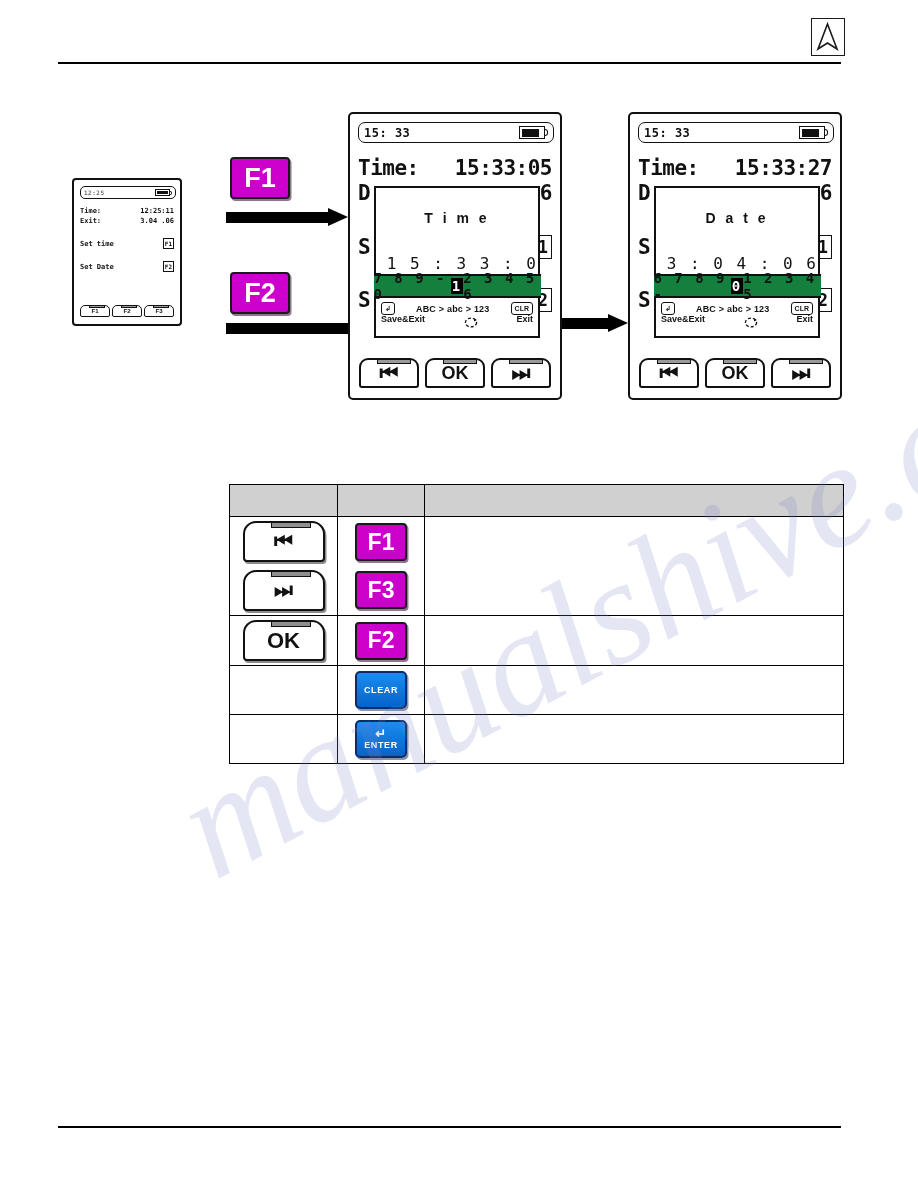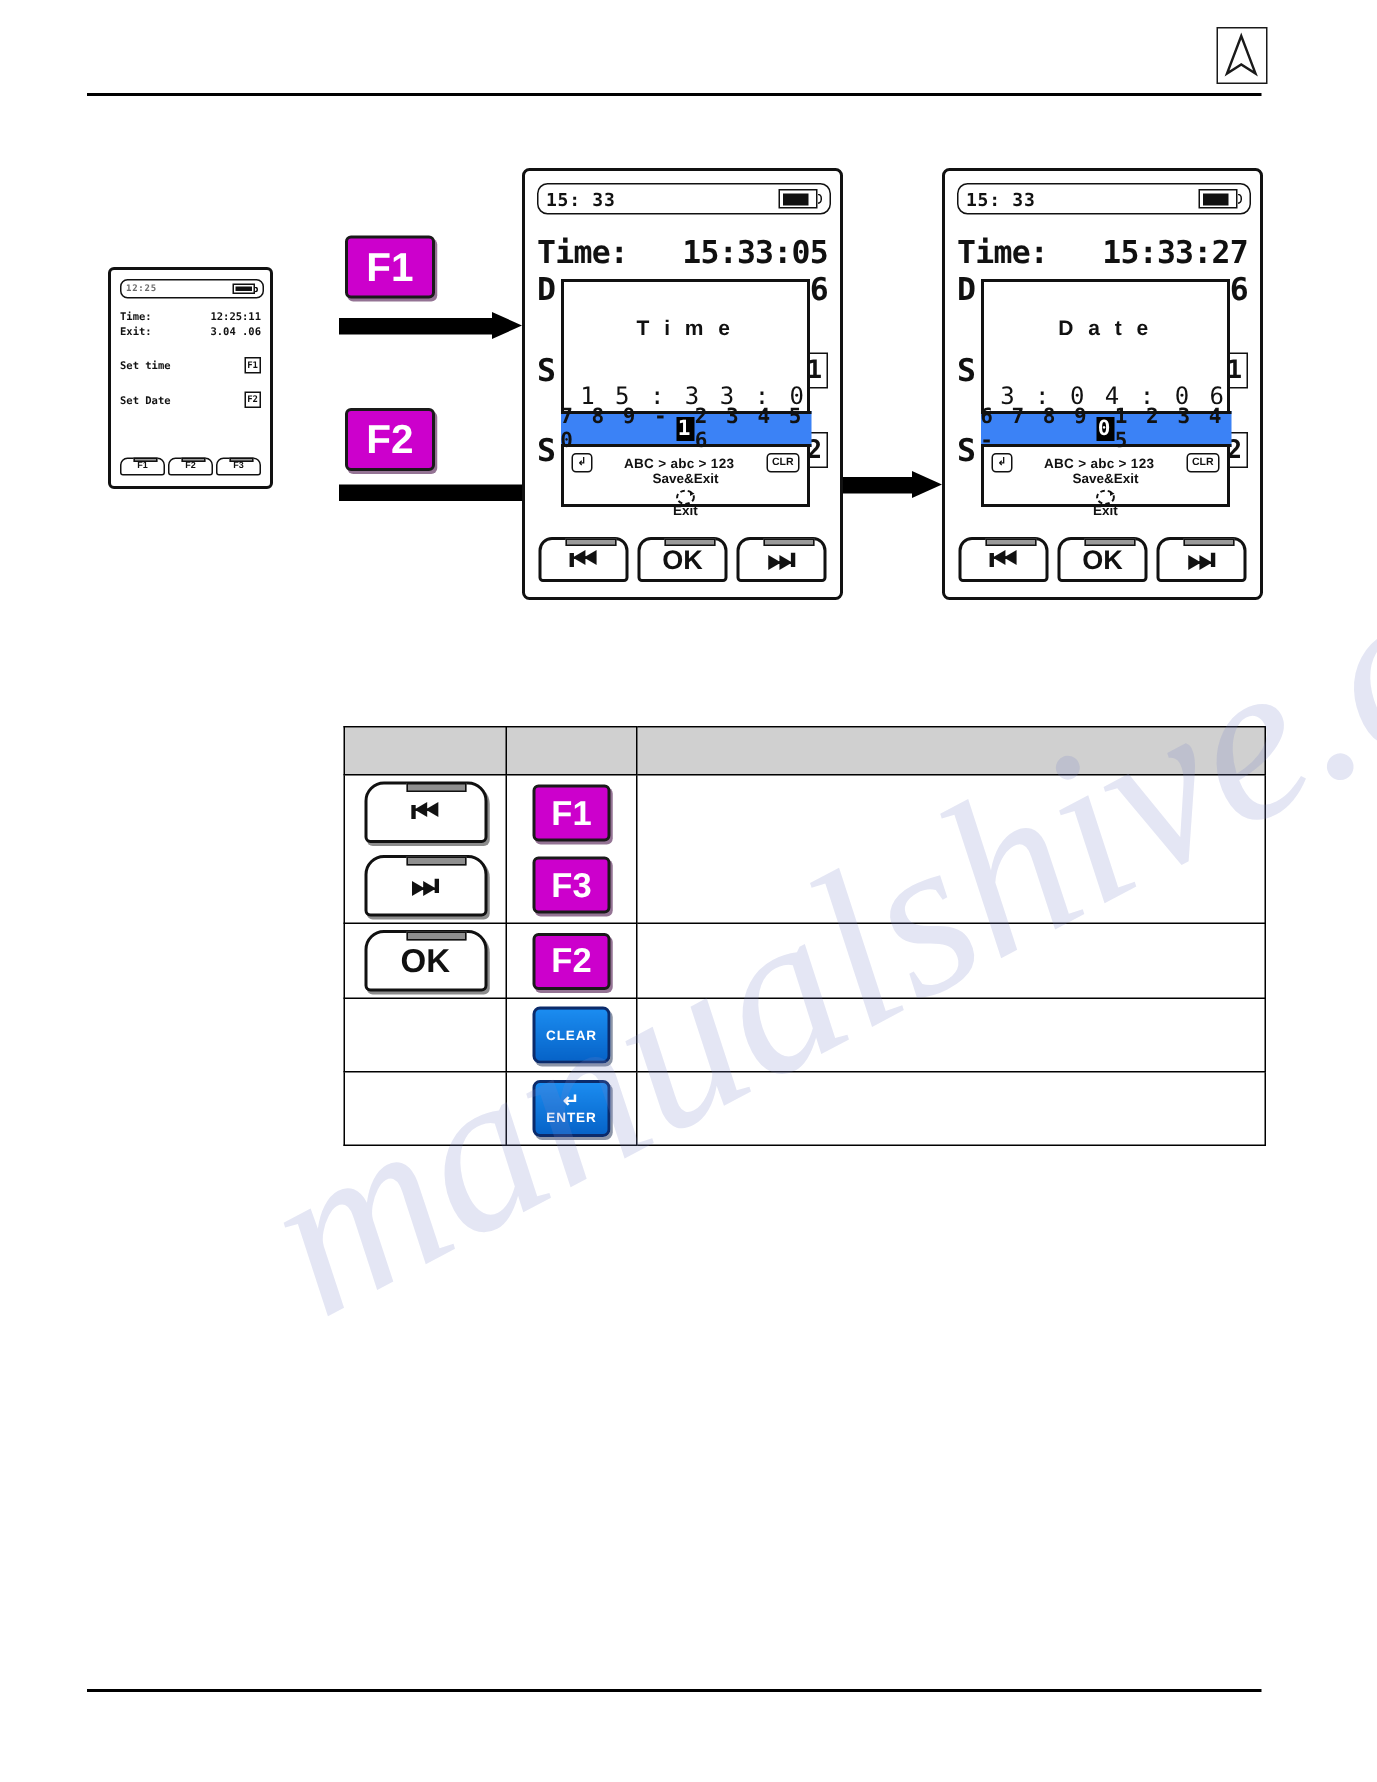--- a/index.html
+++ b/index.html
@@ -243,21 +243,21 @@
     color: #111;
     margin-top: 28px;
   }
   .dlg-strip {
     position: absolute;
     left: -2.5px; right: -2.5px;
     bottom: 38px;
     height: 20px;
     border-top: 2px solid #111;
     border-bottom: 2px solid #111;
-    background: #3b82f6;
+    background: #15803d;
     display: flex;
     align-items: center;
     justify-content: center;
     font-family: "DejaVu Sans Mono", monospace;
     font-weight: bold;
     font-size: 14px;
     color: #111;
     letter-spacing: 2px;
   }
   .strip-sel {
@@ -272,24 +272,22 @@
     padding: 2px 5px 0 5px;
     box-sizing: border-box;
   }
   .foot-top {
     display: flex;
     align-items: center;
     justify-content: space-between;
   }
   .foot-bot {
     display: flex;
-    align-items: center;
     justify-content: space-between;
     margin-top: -1px;
-    flex-direction: column;
   }
   .foot-lbl {
     font-family: "Liberation Sans", sans-serif;
     font-weight: bold;
     font-size: 9px;
     color: #111;
   }
   .foot-mode {
     font-family: "Liberation Sans", sans-serif;
     font-weight: bold;

